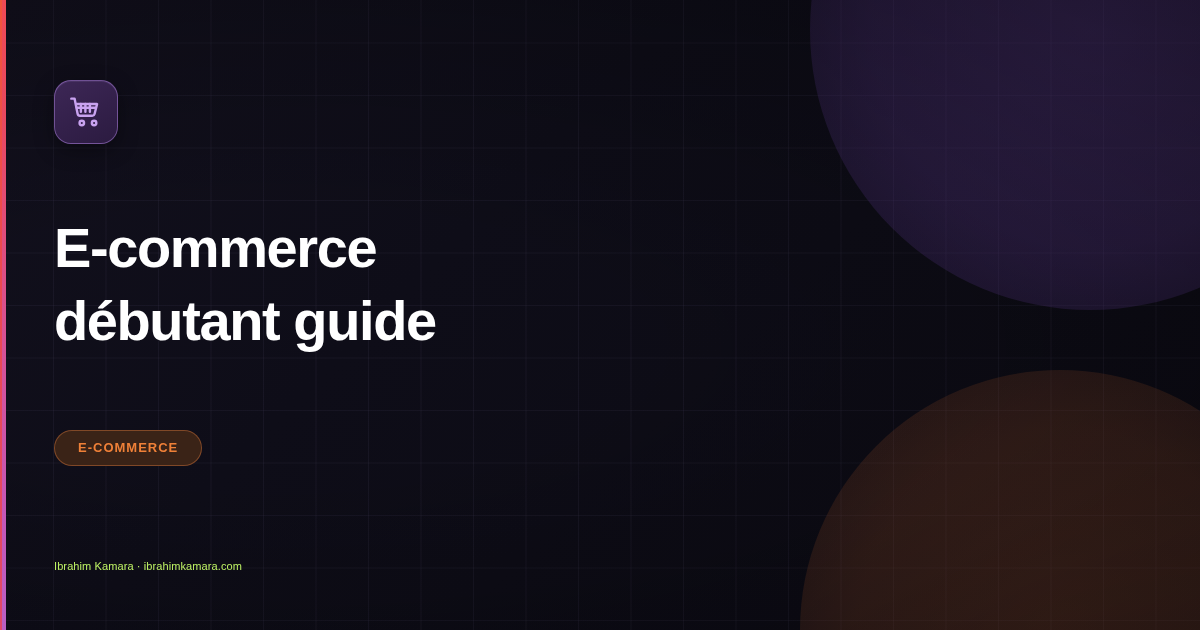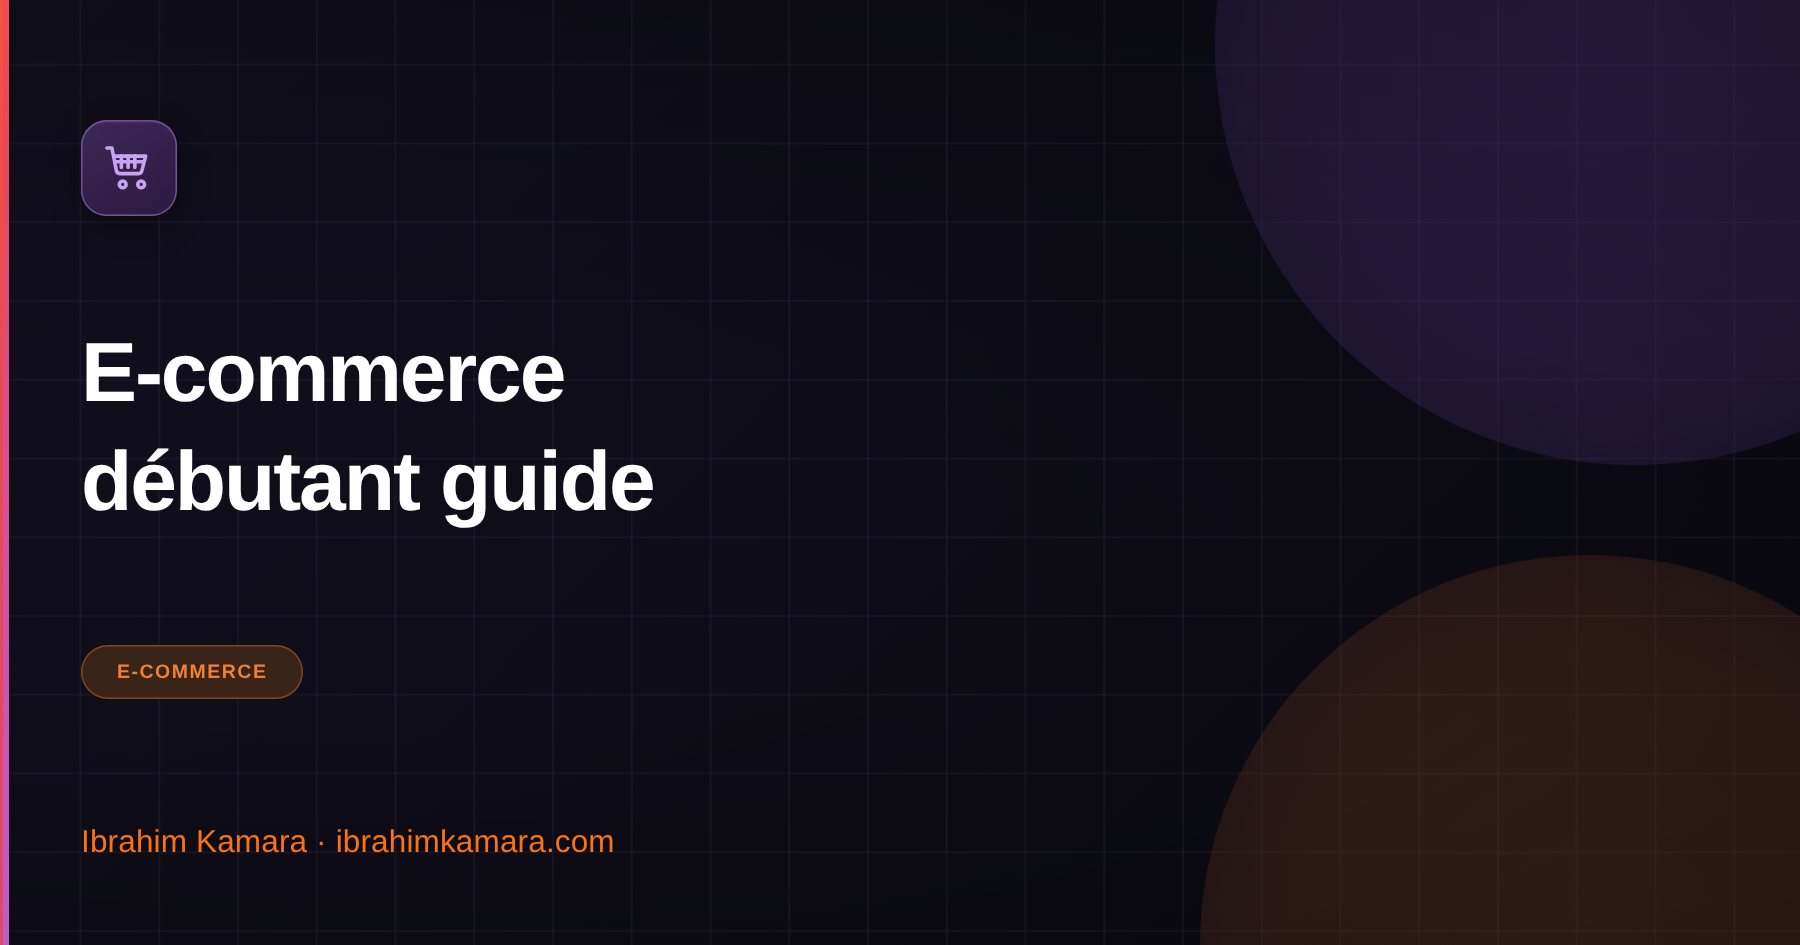--- a/index.html
+++ b/index.html
@@ -151,22 +151,22 @@
     font-weight: 700;
     letter-spacing: 1.0px;
     text-transform: uppercase;
     white-space: nowrap;
   }
 
   .spacer { flex: 1 1 auto; }
 
   
   .footer {
-    font-size: 21px;
-    color: #f97316;
+    font-size: 11px;
+    color: #bef264;
     letter-spacing: 0.1px;
     line-height: 1;
     padding-bottom: 2px;
   }
 </style>
 </head>
 <body>
 
 <div class="og-card">
 

